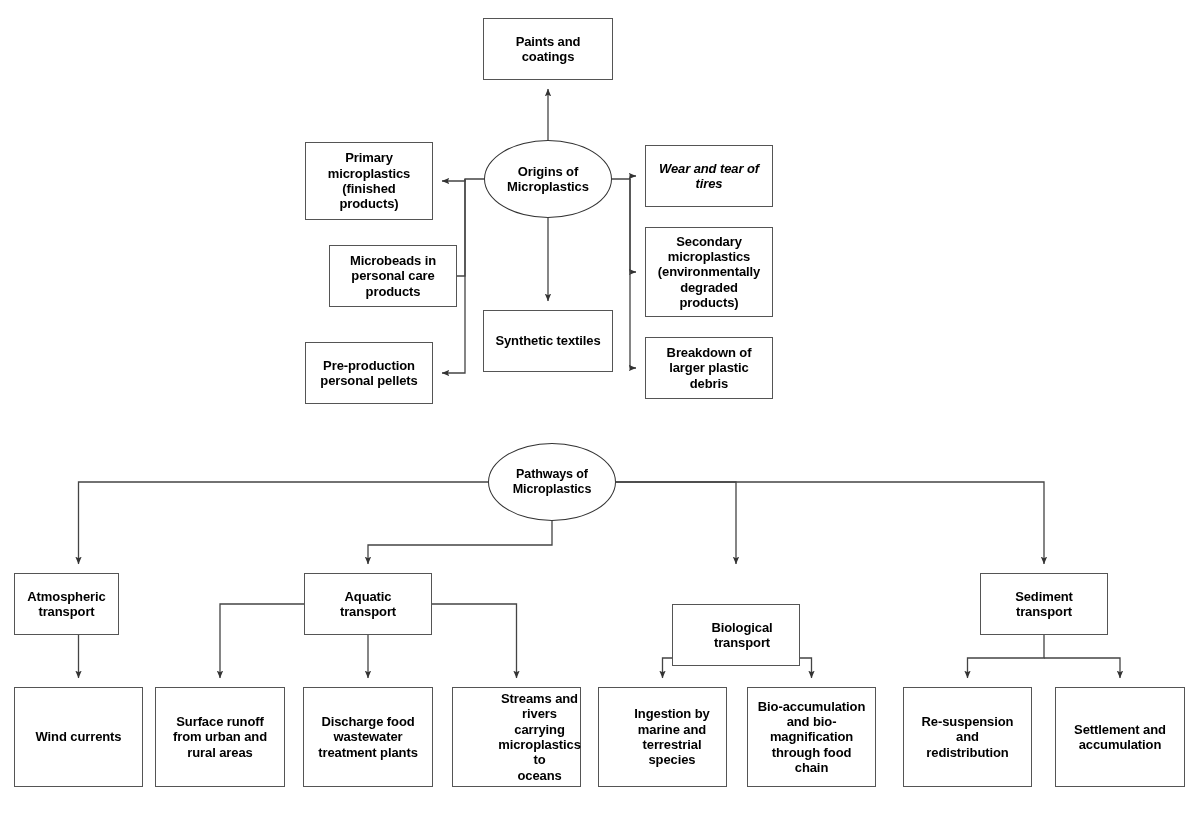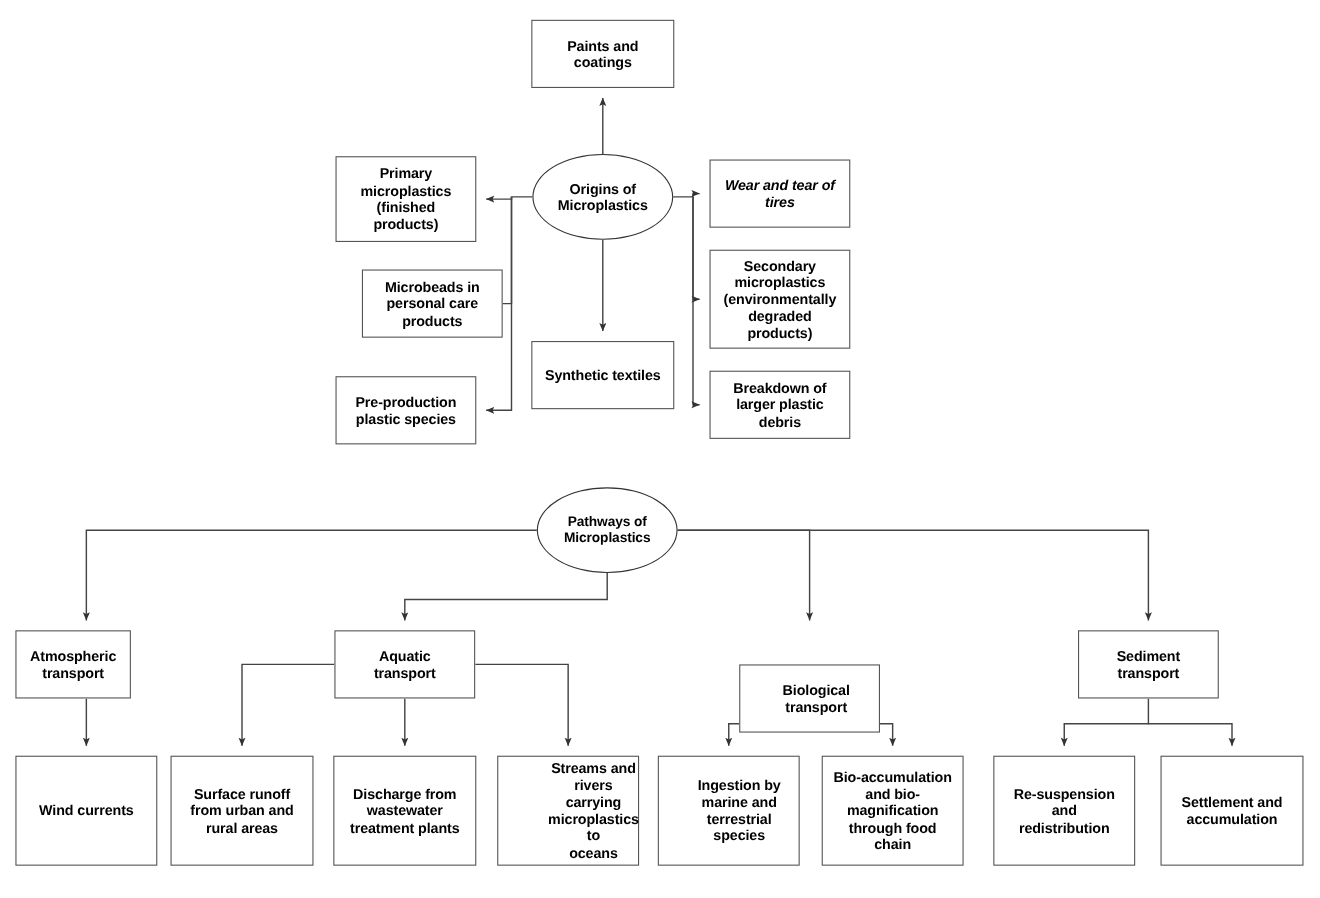--- a/index.html
+++ b/index.html
@@ -101,21 +101,21 @@
 (finished
 products)</span>
       </div>
       <div class="node box" style="left: 305px; top: 245px; width: 128px; height: 62px; font-size: 13px; margin-left: 24px;">
         <span>Microbeads in
 personal care
 products</span>
       </div>
       <div class="node box" style="left: 305px; top: 342px; width: 128px; height: 62px; font-size: 13px;">
         <span>Pre-production
-plastic species</span>
+personal pellets</span>
       </div>
       <div class="node box" style="left: 645px; top: 145px; width: 128px; height: 62px; font-size: 13px; font-style: italic;">
         <span>Wear and tear of
 tires</span>
       </div>
       <div class="node box" style="left: 645px; top: 227px; width: 128px; height: 90px; font-size: 13px;">
         <span>Secondary
 microplastics
 (environmentally
 degraded
@@ -151,21 +151,21 @@
       </div>
       <div class="node box" style="left: 14px; top: 687px; width: 129px; height: 100px; font-size: 13px;">
         <span>Wind currents</span>
       </div>
       <div class="node box" style="left: 155px; top: 687px; width: 130px; height: 100px; font-size: 13px;">
         <span>Surface runoff
 from urban and
 rural areas</span>
       </div>
       <div class="node box" style="left: 303px; top: 687px; width: 130px; height: 100px; font-size: 13px;">
-        <span>Discharge from
+        <span>Discharge food
 wastewater
 treatment plants</span>
       </div>
       <div class="node box" style="left: 452px; top: 687px; width: 129px; height: 100px; font-size: 13px; padding-left: 46px;">
         <span>Streams and
 rivers carrying
 microplastics to
 oceans</span>
       </div>
       <div class="node box" style="left: 598px; top: 687px; width: 129px; height: 100px; font-size: 13px; padding-left: 19px;">

